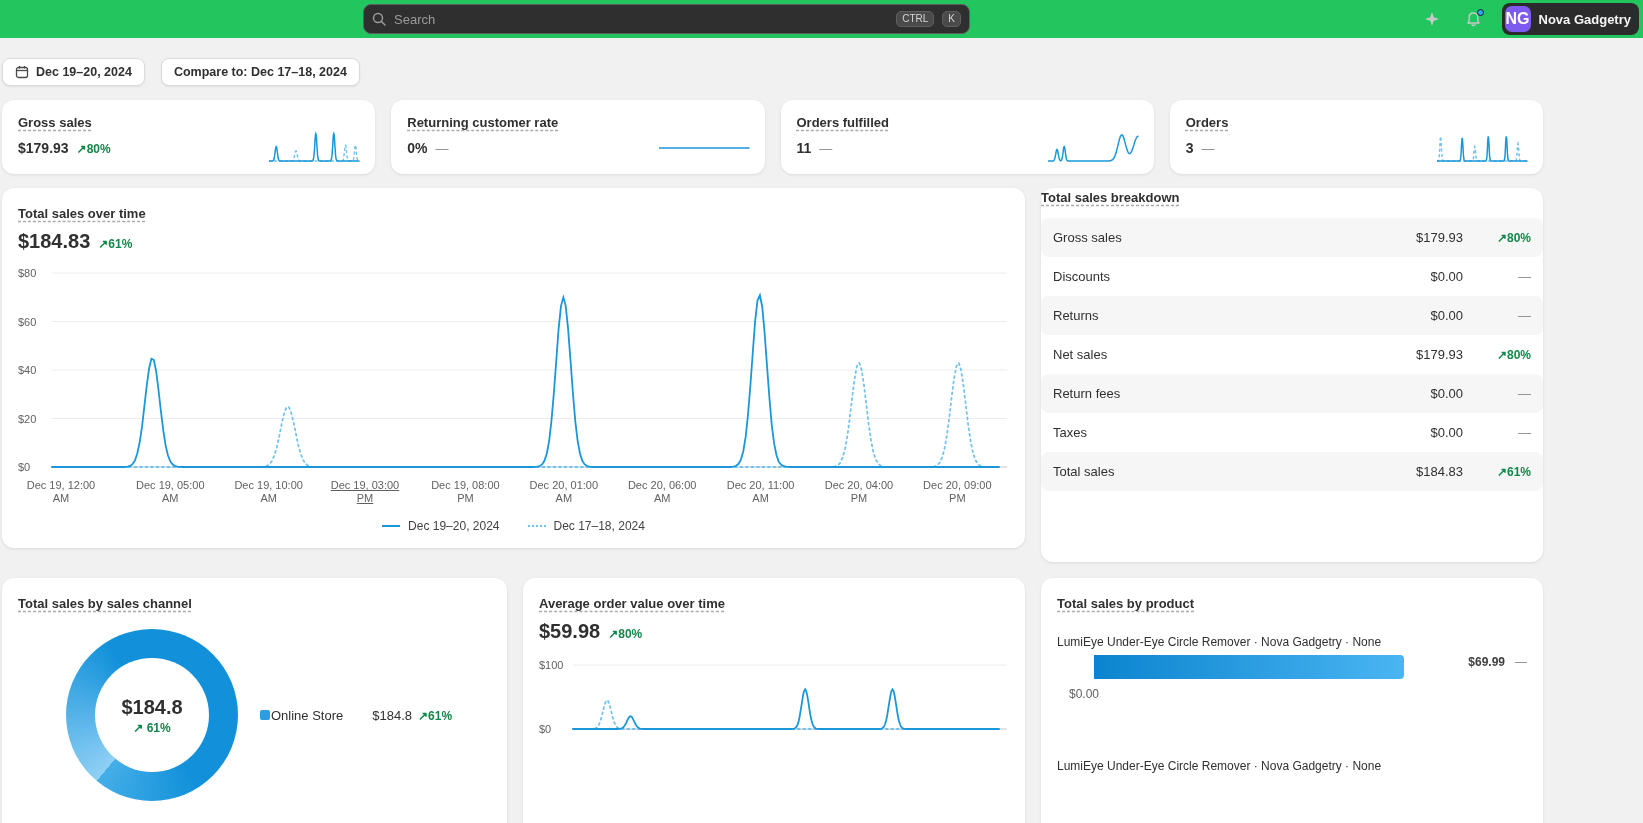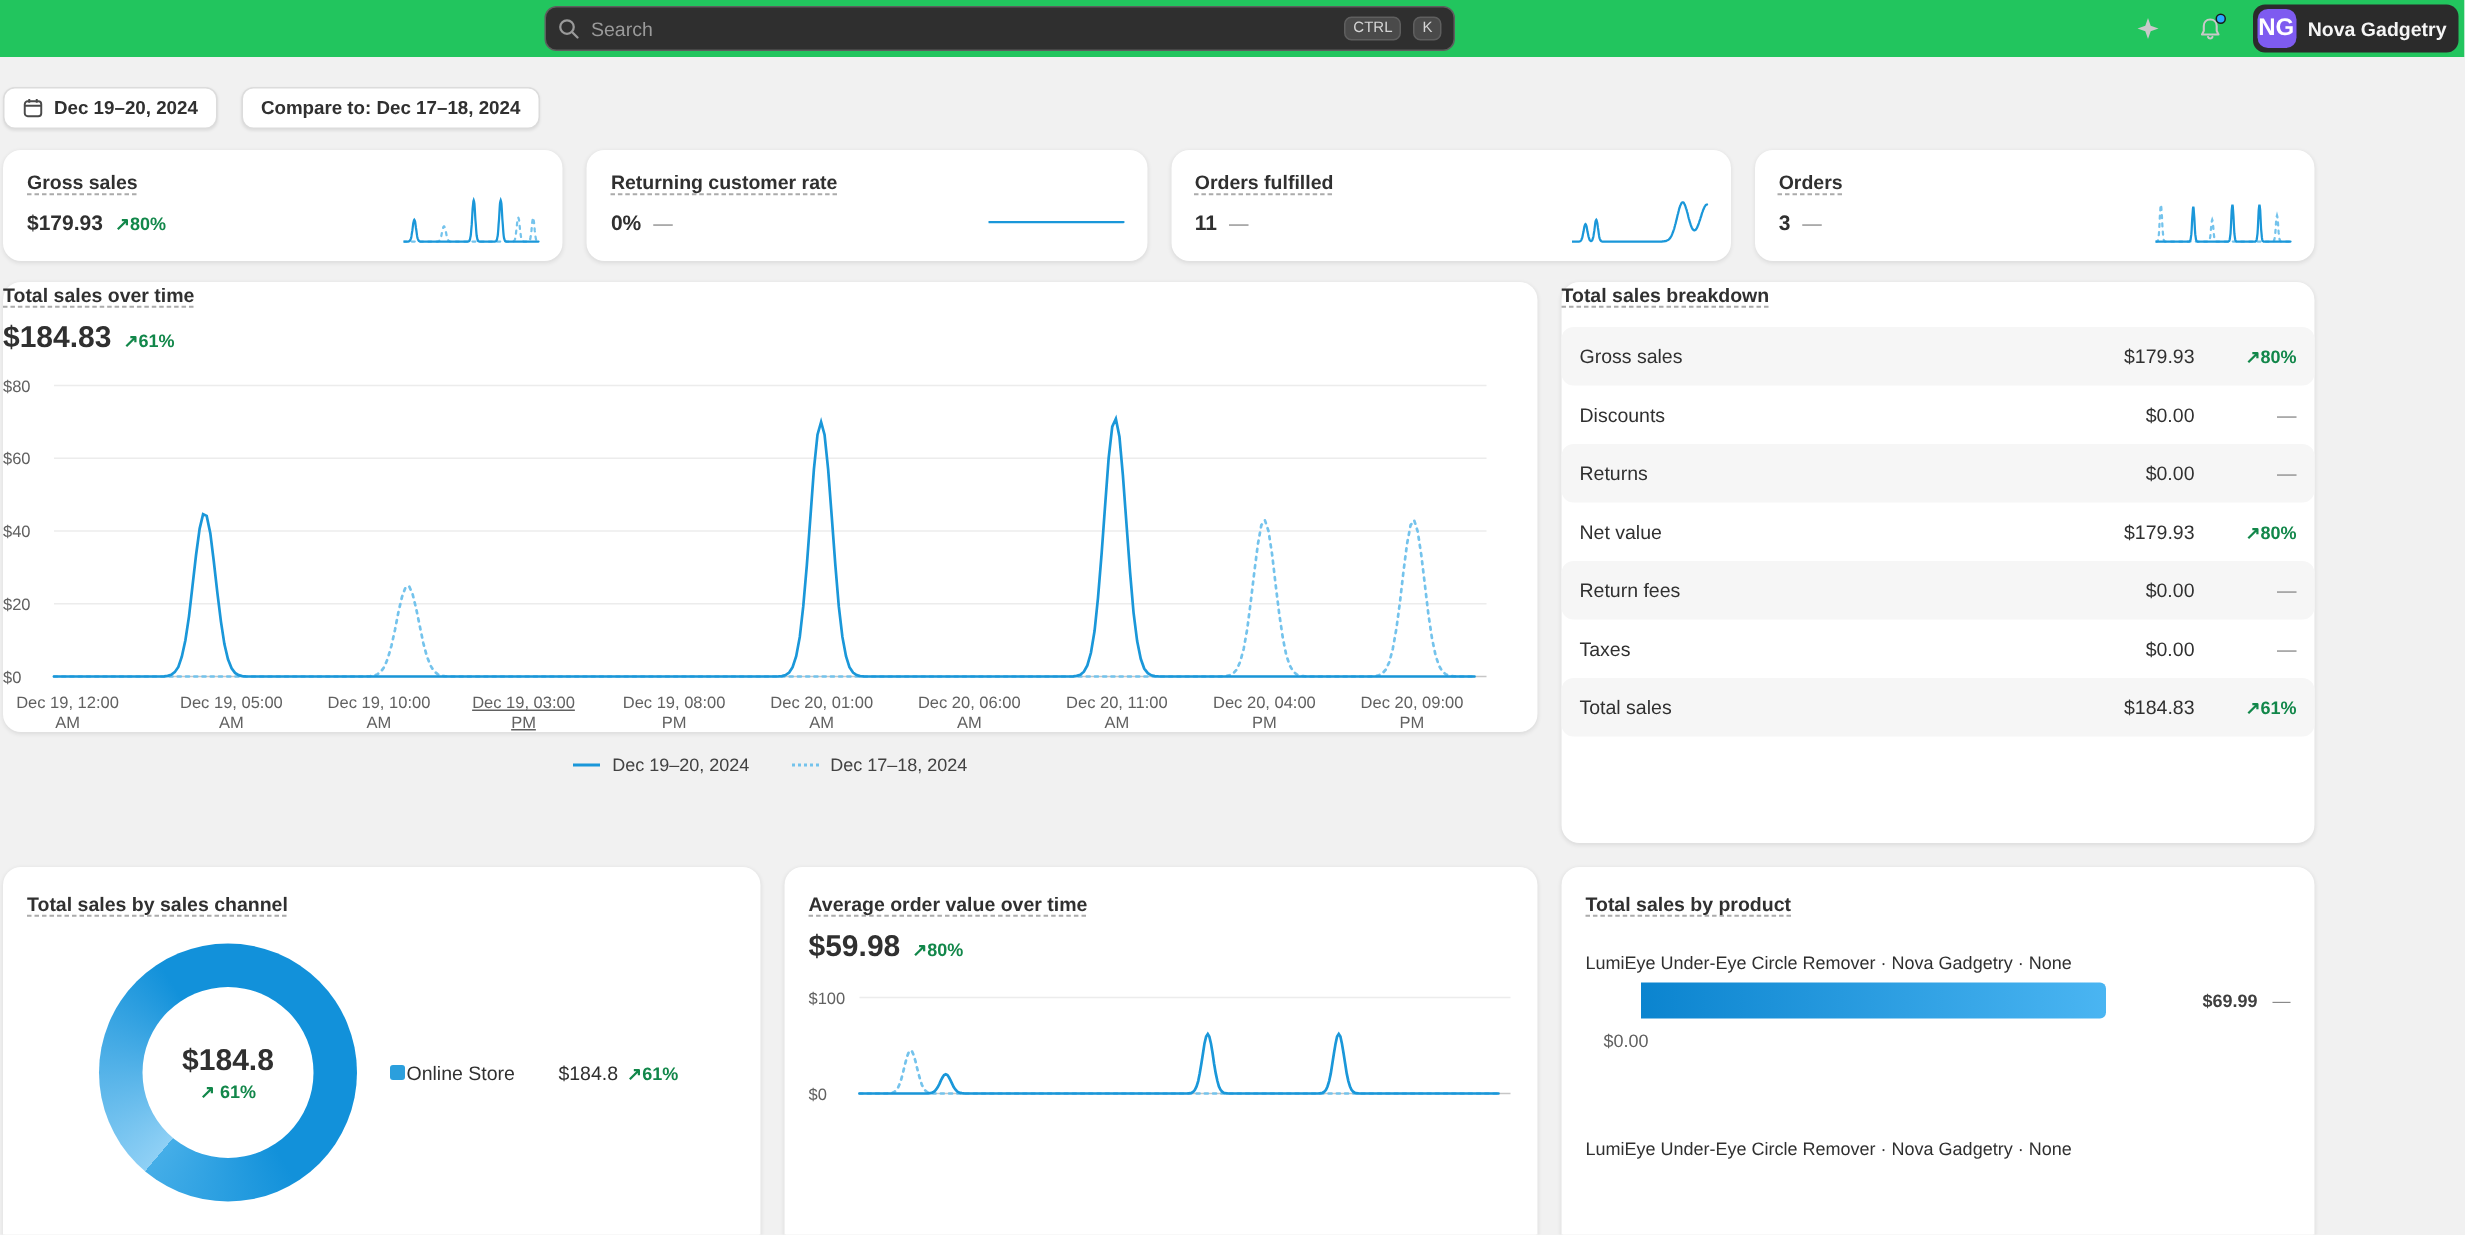--- a/index.html
+++ b/index.html
@@ -55,21 +55,21 @@
     margin-bottom:14px; }
   .metric-card { height:74px; padding:13px 16px; position:relative; }
   .metric-value-row { margin-top:9px; display:flex; align-items:baseline; gap:8px; }
   .metric-value { font-size:14px; font-weight:700; }
   .delta { font-size:12px; font-weight:700; color:#12874a; white-space:nowrap; }
   .delta.dash { color:#8a8a8a; font-weight:500; font-size:13px; }
   .spark { position:absolute; right:14px; bottom:10px; width:92px; height:36px; }
 
   
   .main-grid { display:grid; grid-template-columns:1fr 502px; gap:16px; margin-bottom:16px; }
-  .chart-card { height:300px; }
+  .chart-card { height:360px; padding:16px; }
   .big-value-row { margin-top:8px; display:flex; align-items:baseline; gap:8px; }
   .big-value { font-size:20px; font-weight:700; }
   .big-chart { position:relative; height:246px; margin-top:6px; }
   .xlabels { position:absolute; left:0; right:0; bottom:0; height:32px; }
   .xlabels span { position:absolute; transform:translateX(-50%); width:80px; top:6px;
     text-align:center; font-size:11px; line-height:13px; color:#616161; }
   .legend-row { display:flex; justify-content:center; gap:28px; margin-top:14px; }
   .legend-item { display:flex; align-items:center; gap:8px; font-size:12px; color:#424242; }
   .line-sample { display:inline-block; width:18px; border-top:2px solid #1a97d9; }
   .line-sample.dotted { border-top:2px dotted #74c3ec; }
@@ -94,21 +94,21 @@
     align-items:center; justify-content:center; gap:2px; }
   .donut-value { font-size:20px; font-weight:700; }
   .channel-legend-row { display:flex; align-items:center; gap:1px; font-size:13px; }
   .swatch { width:10px; height:10px; background:#2b9fdd; border-radius:2px; flex:none; }
   .channel-legend-value { margin-left:28px; display:flex; gap:6px; align-items:baseline; }
 
   .aov-chart { position:relative; height:84px; margin-top:8px; }
 
   .product-label { font-size:12px; color:#303030; margin-top:23px; white-space:nowrap;
     overflow:hidden; }
-  .bar-row { display:flex; align-items:center; gap:10px; margin-top:6px;padding-left:37px; }
+  .bar-row { display:flex; gap:10px; margin-top:6px;padding-left:37px; }
   .bar-track { flex:1; }
   .bar { height:24px; border-radius:0 4px 4px 0;
     background:linear-gradient(90deg,#0b84cf,#4ab5f2); }
   .bar-value { font-size:12px; color:#3f3f3f; font-weight:600; white-space:nowrap; }
   .bar-dash { font-size:12px; color:#8a8a8a; }
   .compare-value { font-size:12px; color:#616161; margin:8px 0 0 12px; }
 </style>
 </head>
 <body>
 
@@ -270,21 +270,21 @@
           <span>Discounts</span>
             <span class="bd-value">$0.00</span>
             <span class="delta bd-delta dash">—</span>
         </div>
         <div class="bd-row">
           <span>Returns</span>
             <span class="bd-value">$0.00</span>
             <span class="delta bd-delta dash">—</span>
         </div>
         <div class="bd-row">
-          <span>Net value</span>
+          <span>Net sales</span>
             <span class="bd-value">$179.93</span>
             <span class="delta bd-delta">↗80%</span>
         </div>
         <div class="bd-row">
           <span>Return fees</span>
             <span class="bd-value">$0.00</span>
             <span class="delta bd-delta dash">—</span>
         </div>
         <div class="bd-row">
           <span>Taxes</span>

